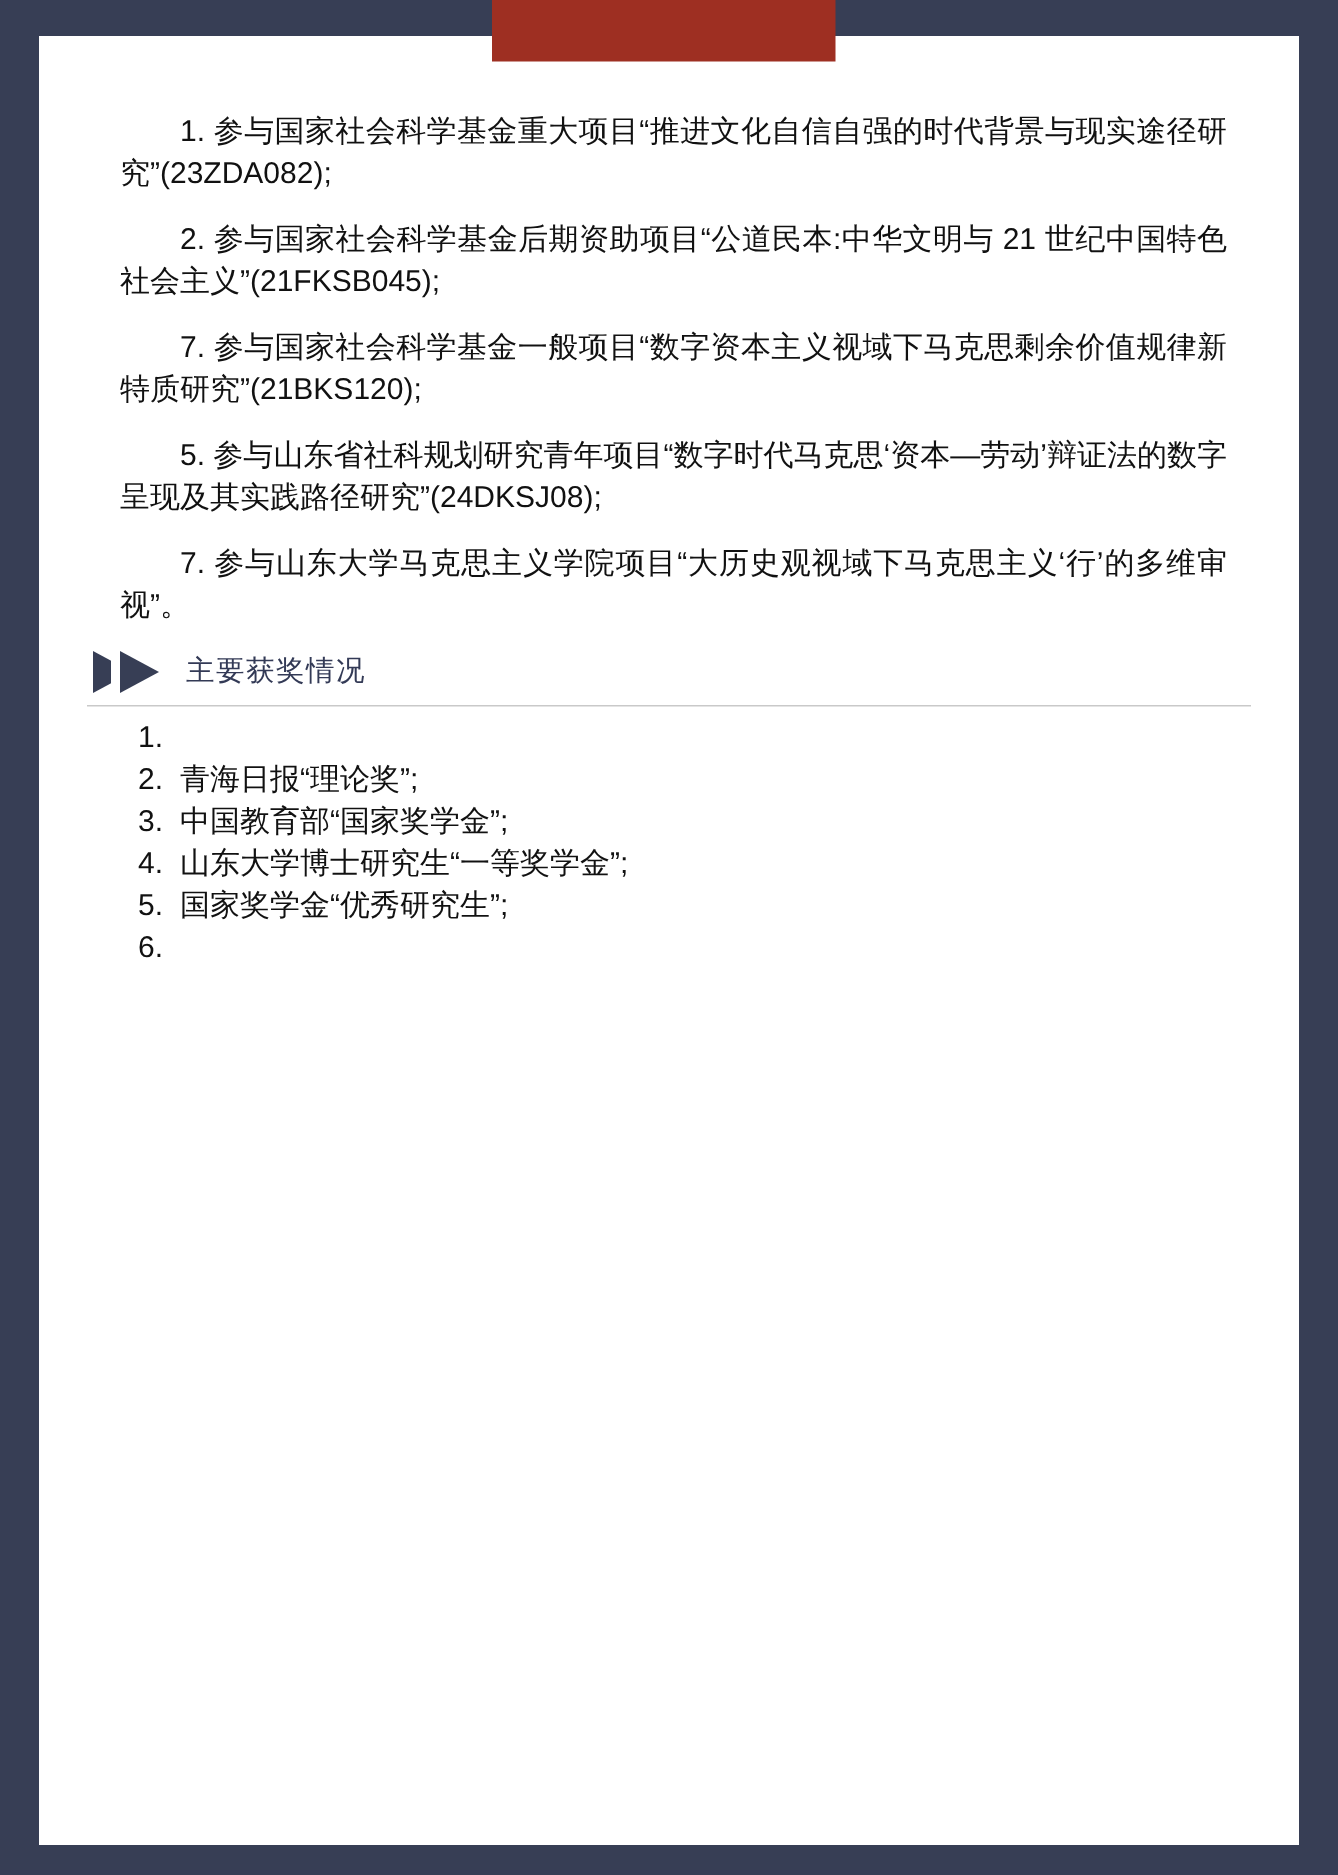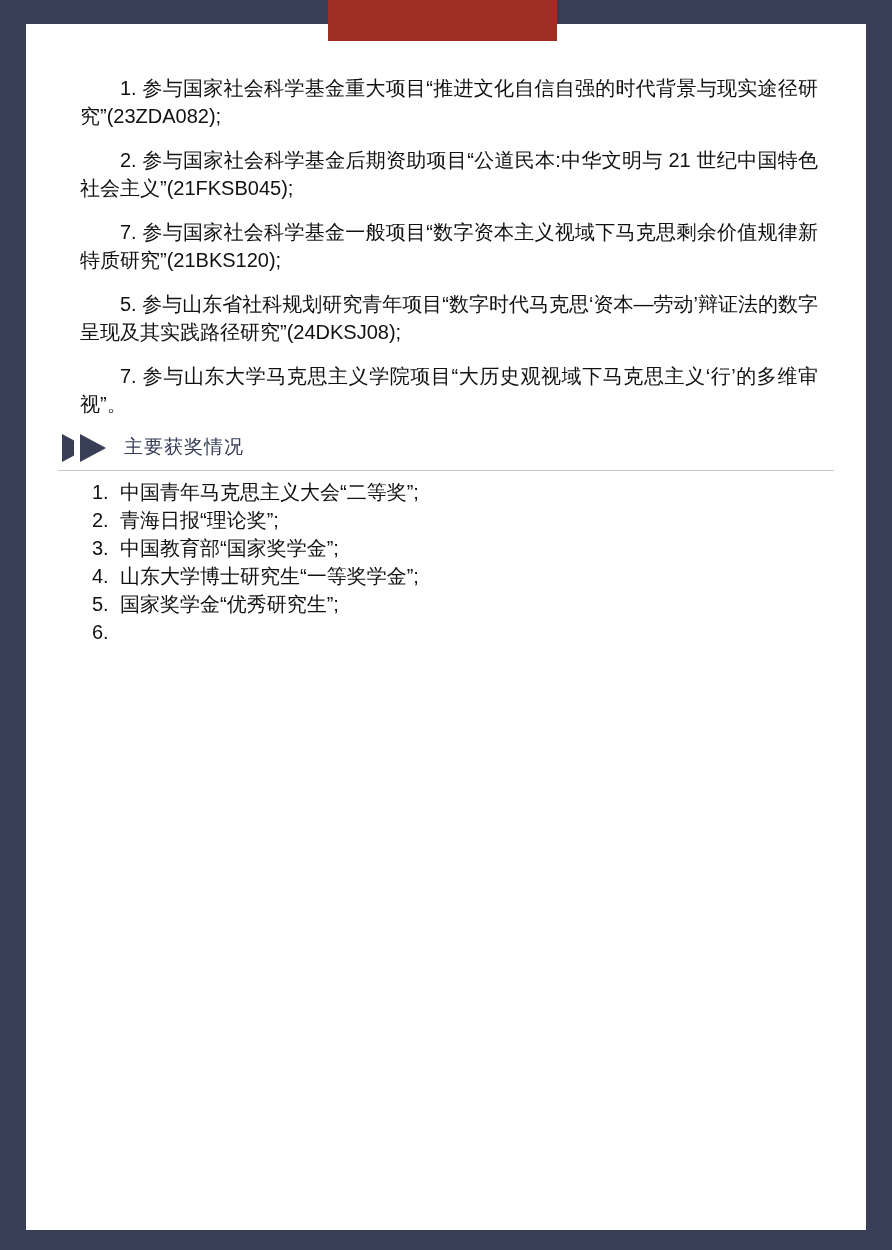--- a/index.html
+++ b/index.html
@@ -138,21 +138,20 @@
         <span class="tri tri2"></span>
       </span>
       <h2 class="section-title">主要获奖情况</h2>
     </div>
 
     <hr class="divider">
 
     <div class="awards-list">
       <div class="award-item">
         <span class="award-num">1.</span>
-        <span class="award-text">中国青年马克思主义大会“二等奖”;</span>
       </div>
       <div class="award-item">
         <span class="award-num">2.</span>
         <span class="award-text">青海日报“理论奖”;</span>
       </div>
       <div class="award-item">
         <span class="award-num">3.</span>
         <span class="award-text">中国教育部“国家奖学金”;</span>
       </div>
       <div class="award-item">

